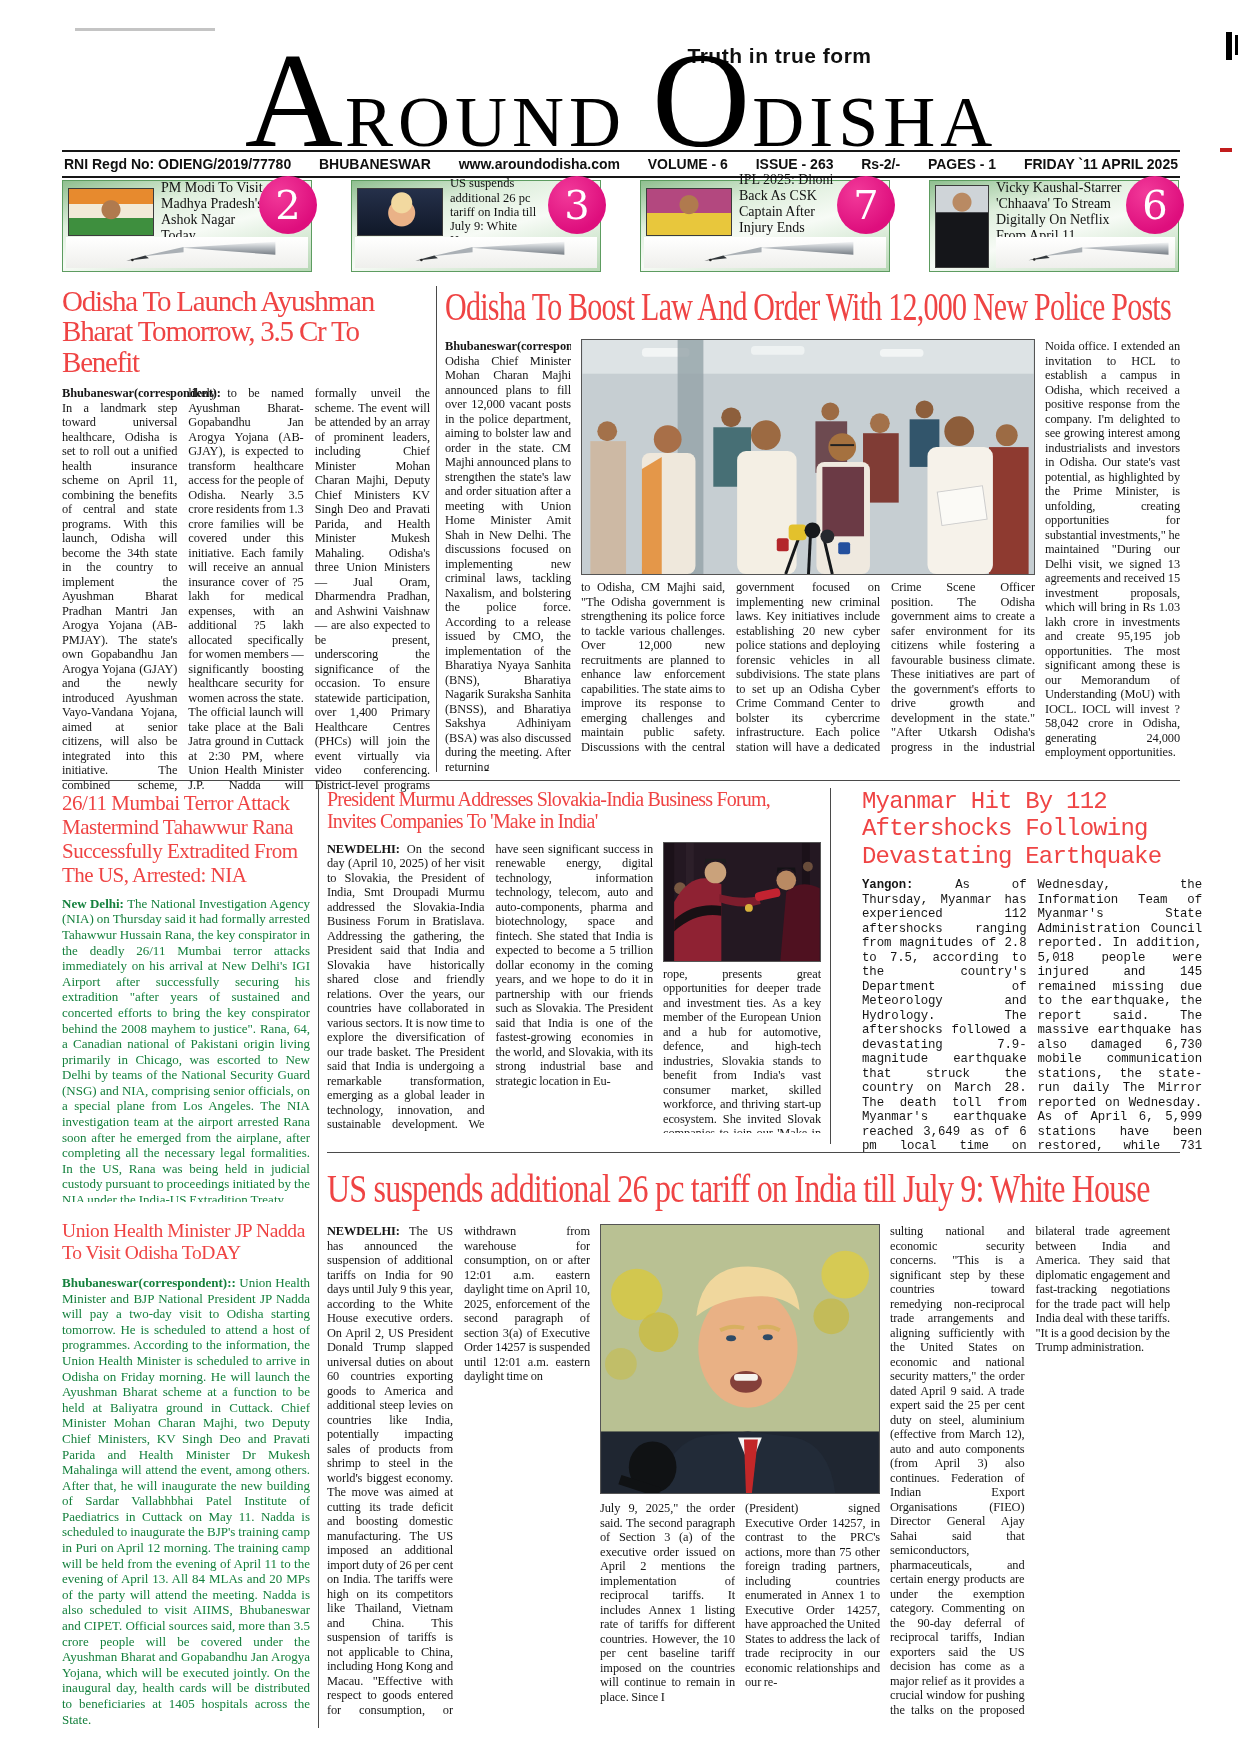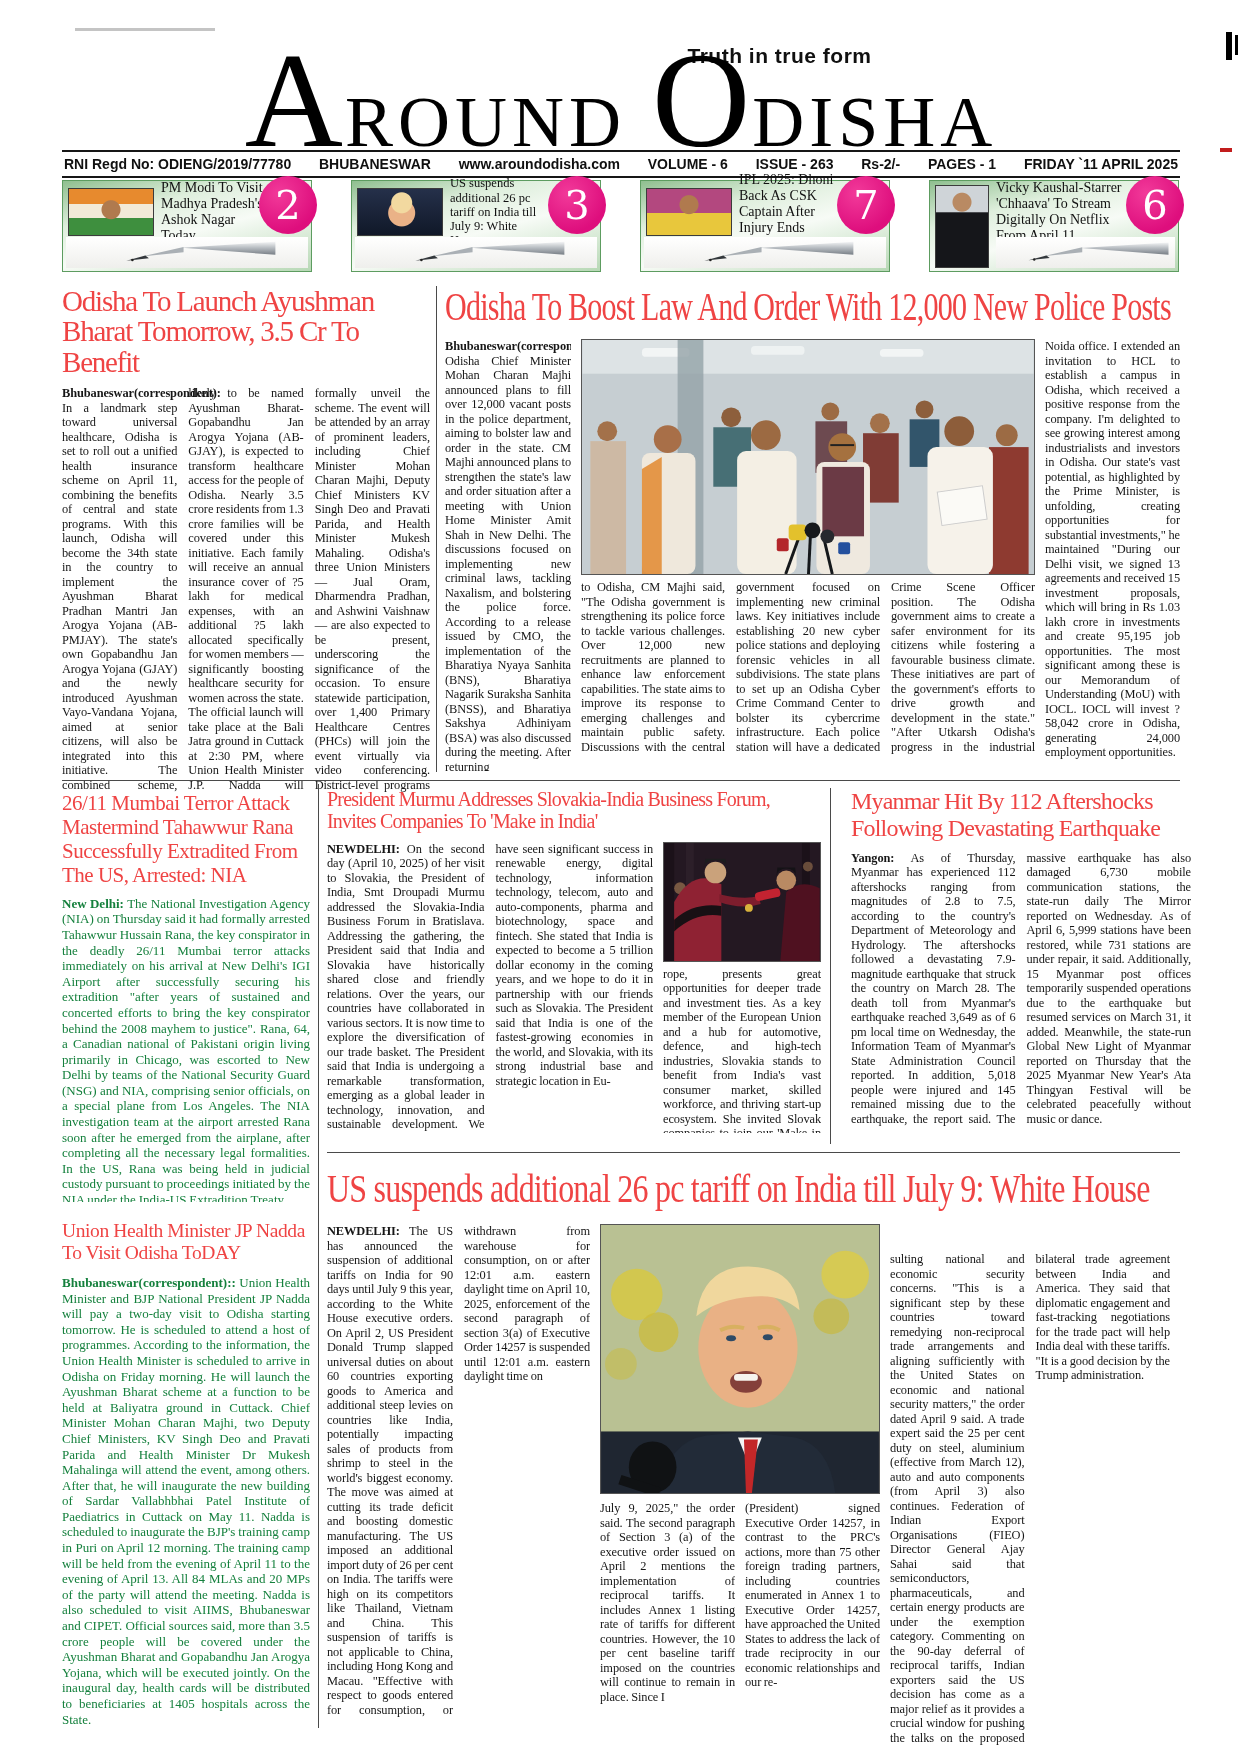--- a/index.html
+++ b/index.html
@@ -95,34 +95,34 @@
   .vr2 { left:256px; top:4px; height:944px; }
   .rlow { position:absolute; left:265px; top:8px; width:853px; }
   .murmu { position:absolute; left:0; top:0; width:494px; }
   .hl-murmu { font-size:20px; line-height:1.12; letter-spacing:-.8px; margin:0 0 9px; }
   .murow { display:flex; gap:10px; }
   .mu2 { width:326px; height:292px; flex:none; }
   .mcol3 { width:158px; flex:none; }
   .muphoto { width:158px; height:120px; border:1px solid #555; display:block; margin-bottom:5px; background:#241822; }
   .mc3p { height:166px; overflow:hidden; }
   .vr3 { left:503px; top:0; height:356px; }
-  .myanmar { position:absolute; left:524px; top:0; width:340px; }
+  .myanmar { position:absolute; left:535px; top:0; width:340px;font-family:Liberation Mono, monospace; }
   .hl-mya { font-size:24px; line-height:1.14; letter-spacing:-.8px; margin:0 0 8px; }
   .my2 { width:340px; height:286px; }
   .hr-mid { left:0; top:364px; width:853px; }
   .tariff { position:absolute; left:0; top:376px; width:853px; }
   .hl-tariff { margin:0 0 12px; white-space:nowrap; }
   .sq78 { font-size:41px; letter-spacing:-1px; transform:scaleX(.78); }
   .trow { display:flex; gap:10px; }
   .t2l { width:263px; height:496px; flex:none; }
   .tmid { width:280px; flex:none; }
   .trumpphoto { width:280px; height:270px; border:1px solid #555; display:block; margin-bottom:7px; background:#b9c193; }
   .tmidcols { display:flex; gap:10px; }
   .tmc { width:135px; height:215px; overflow:hidden; }
-  .t2r { width:280px; height:496px; flex:none;margin-top:28px; }
+  .t2r { width:280px; height:496px; flex:none; }
 </style>
 </head>
 <body>
 
 <svg width="0" height="0" style="position:absolute" aria-hidden="true">
   <defs>
     <linearGradient id="sg" x1="0" y1="0" x2="0" y2="1">
       <stop offset="0" stop-color="#f4f5f6"></stop>
         <stop offset=".45" stop-color="#b9bec3"></stop>
         <stop offset="1" stop-color="#787f86"></stop>

